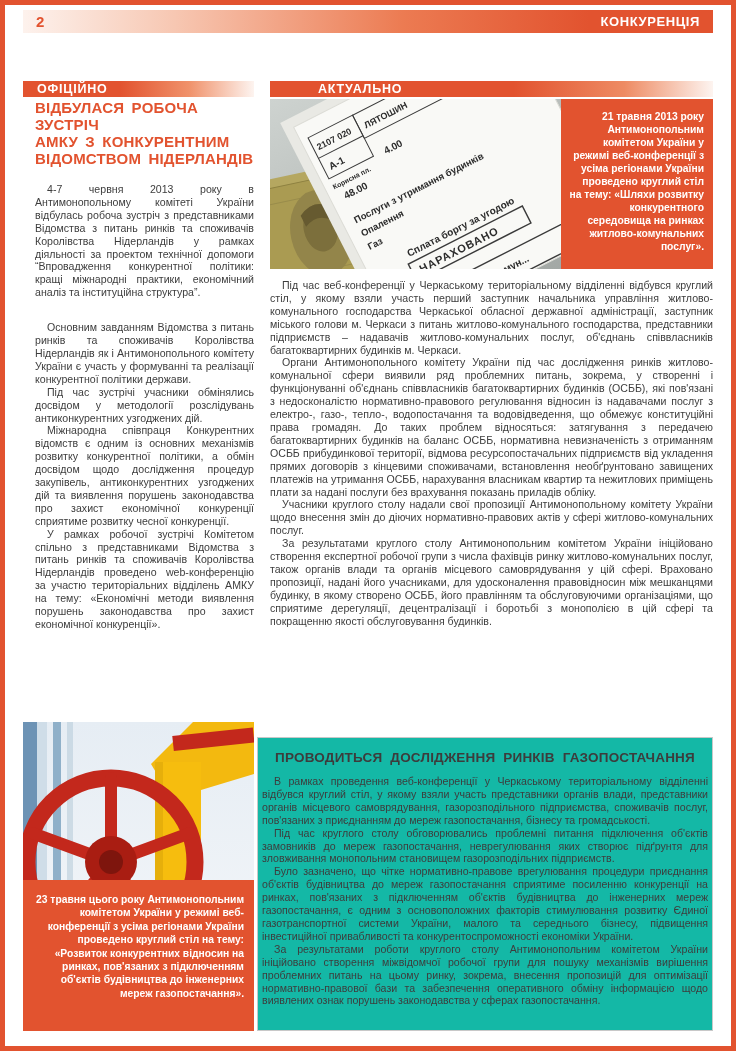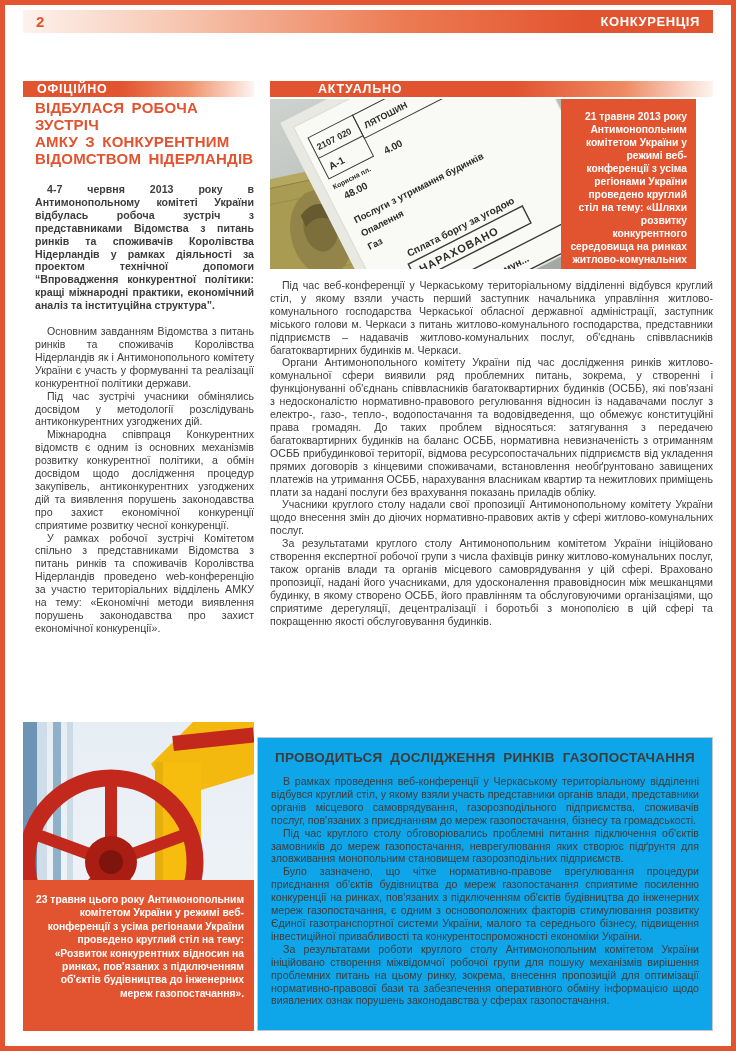--- a/index.html
+++ b/index.html
@@ -27,35 +27,35 @@
     background:linear-gradient(90deg,#e2532f 0%,#e2532f 42%,#f0926b 72%,#fdf4f0 100%);}
   .label-actual{left:270px;width:443px;
     background:linear-gradient(90deg,#e2532f 0%,#e2532f 55%,#ee8b63 80%,#fdf4f0 100%);padding-left:48px;}
 
   h2.art-title{font-size:15px;line-height:17px;font-weight:bold;white-space:pre-line;
     word-spacing:3px;letter-spacing:.2px;margin-bottom:16px;}
   .title-orange{color:var(--orange);}
   .title-dark{color:#3c3c3c;}
 
   .body-text p{font-size:10.6px;line-height:12.9px;text-align:justify;text-indent:12px;color:var(--ink);}
-  .lead{font-weight:bold;margin-bottom:13px;}
+  .lead{font-weight:normal;margin-bottom:22px;}
 
   .left-article{position:absolute;left:35px;top:99px;width:219px;}
   .right-article{position:absolute;left:270px;top:99px;width:443px;}
 
   
   .photo-strip{display:flex;width:443px;height:170px;margin-bottom:10px;}
   .bill-photo{width:291px;height:170px;overflow:hidden;flex:none;}
-  .photo-note{width:135px;height:170px;flex:none;background:var(--orange);
+  .photo-note{width:152px;height:170px;flex:none;background:var(--orange);
     color:#fff;font-weight:bold;font-size:10.3px;line-height:13px;text-align:right;
     padding:11px 9px 8px 8px;}
 
   
   .gas-box{position:absolute;left:257px;top:737px;width:456px;height:294px;
-    border:1px solid #c8c8c8;background:#0ea5e9;z-index:10;}
+    border:1px solid #c8c8c8;background:#14b8a6;z-index:10;}
   .gas-title{color:#3c3c3c;font-size:13.5px;font-weight:bold;text-align:center;
     word-spacing:4px;letter-spacing:.2px;margin:12px 10px 10px;}
   .gas-box .body-text{margin:0 13px;}
 
   
   .valve-figure{position:absolute;left:23px;top:722px;width:231px;height:309px;overflow:hidden;z-index:10;}
   .valve-figure svg{display:block;}
   .valve-note{position:absolute;left:0;top:158px;width:231px;height:151px;background:var(--orange);
     color:#fff;font-weight:bold;font-size:10.3px;line-height:13.4px;text-align:right;
     padding:13px 10px 8px 8px;}
@@ -140,21 +140,21 @@
     </figure>
 
     <p>Під час веб-конференції у Черкаському територіальному відділенні відбувся круглий стіл, у якому взяли участь перший заступник начальника управління житлово-комунального господарства Черкаської обласної державної адміністрації, заступник міського голови м. Черкаси з питань житлово-комунального господарства, представники підприємств – надавачів житлово-комунальних послуг, об'єднань співвласників багатоквартирних будинків м. Черкаси.</p>
     <p>Органи Антимонопольного комітету України під час дослідження ринків житлово-комунальної сфери виявили ряд проблемних питань, зокрема, у створенні і функціонуванні об'єднань співвласників багатоквартирних будинків (ОСББ), які пов'язані з недосконалістю нормативно-правового регулювання відносин із надавачами послуг з електро-, газо-, тепло-, водопостачання та водовідведення, що обмежує конституційні права громадян. До таких проблем відносяться: затягування з передачею багатоквартирних будинків на баланс ОСББ, нормативна невизначеність з отриманням ОСББ прибудинкової території, відмова ресурсопостачальних підприємств від укладення прямих договорів з кінцевими споживачами, встановлення необґрунтовано завищених платежів на утримання ОСББ, нарахування власникам квартир та нежитлових приміщень плати за надані послуги без врахування показань приладів обліку.</p>
     <p>Учасники круглого столу надали свої пропозиції Антимонопольному комітету України щодо внесення змін до діючих нормативно-правових актів у сфері житлово-комунальних послуг.</p>
     <p>За результатами круглого столу Антимонопольним комітетом України ініційовано створення експертної робочої групи з числа фахівців ринку житлово-комунальних послуг, також органів влади та органів місцевого самоврядування у цій сфері. Враховано пропозиції, надані його учасниками, для удосконалення правовідносин між мешканцями будинку, в якому створено ОСББ, його правлінням та обслуговуючими організаціями, що сприятиме дерегуляції, децентралізації і боротьбі з монополією в цій сфері та покращенню якості обслуговування будинків.</p>
   </article>
 
   <section class="gas-box body-text">
     <h3 class="gas-title">ПРОВОДИТЬСЯ ДОСЛІДЖЕННЯ РИНКІВ ГАЗОПОСТАЧАННЯ</h3>
-    <div class="body-text" style="margin:0 13px;">
+    <div class="body-text" style="margin:0 4px;">
       <p>В рамках проведення веб-конференції у Черкаському територіальному відділенні відбувся круглий стіл, у якому взяли участь представники органів влади, представники органів місцевого самоврядування, газорозподільного підприємства, споживачів послуг, пов'язаних з приєднанням до мереж газопостачання, бізнесу та громадськості.</p>
       <p>Під час круглого столу обговорювались проблемні питання підключення об'єктів замовників до мереж газопостачання, неврегулювання яких створює підґрунтя для зловживання монопольним становищем газорозподільних підприємств.</p>
       <p>Було зазначено, що чітке нормативно-правове врегулювання процедури приєднання об'єктів будівництва до мереж газопостачання сприятиме посиленню конкуренції на ринках, пов'язаних з підключенням об'єктів будівництва до інженерних мереж газопостачання, є одним з основоположних факторів стимулювання розвитку Єдиної газотранспортної системи України, малого та середнього бізнесу, підвищення інвестиційної привабливості та конкурентоспроможності економіки України.</p>
       <p>За результатами роботи круглого столу Антимонопольним комітетом України ініційовано створення міжвідомчої робочої групи для пошуку механізмів вирішення проблемних питань на цьому ринку, зокрема, внесення пропозицій для оптимізації нормативно-правової бази та забезпечення оперативного обміну інформацією щодо виявлених ознак порушень законодавства у сферах газопостачання.</p>
     </div>
   </section>
 
   <figure class="valve-figure">
     <svg width="231" height="309" viewBox="0 0 231 309">
       <defs>

